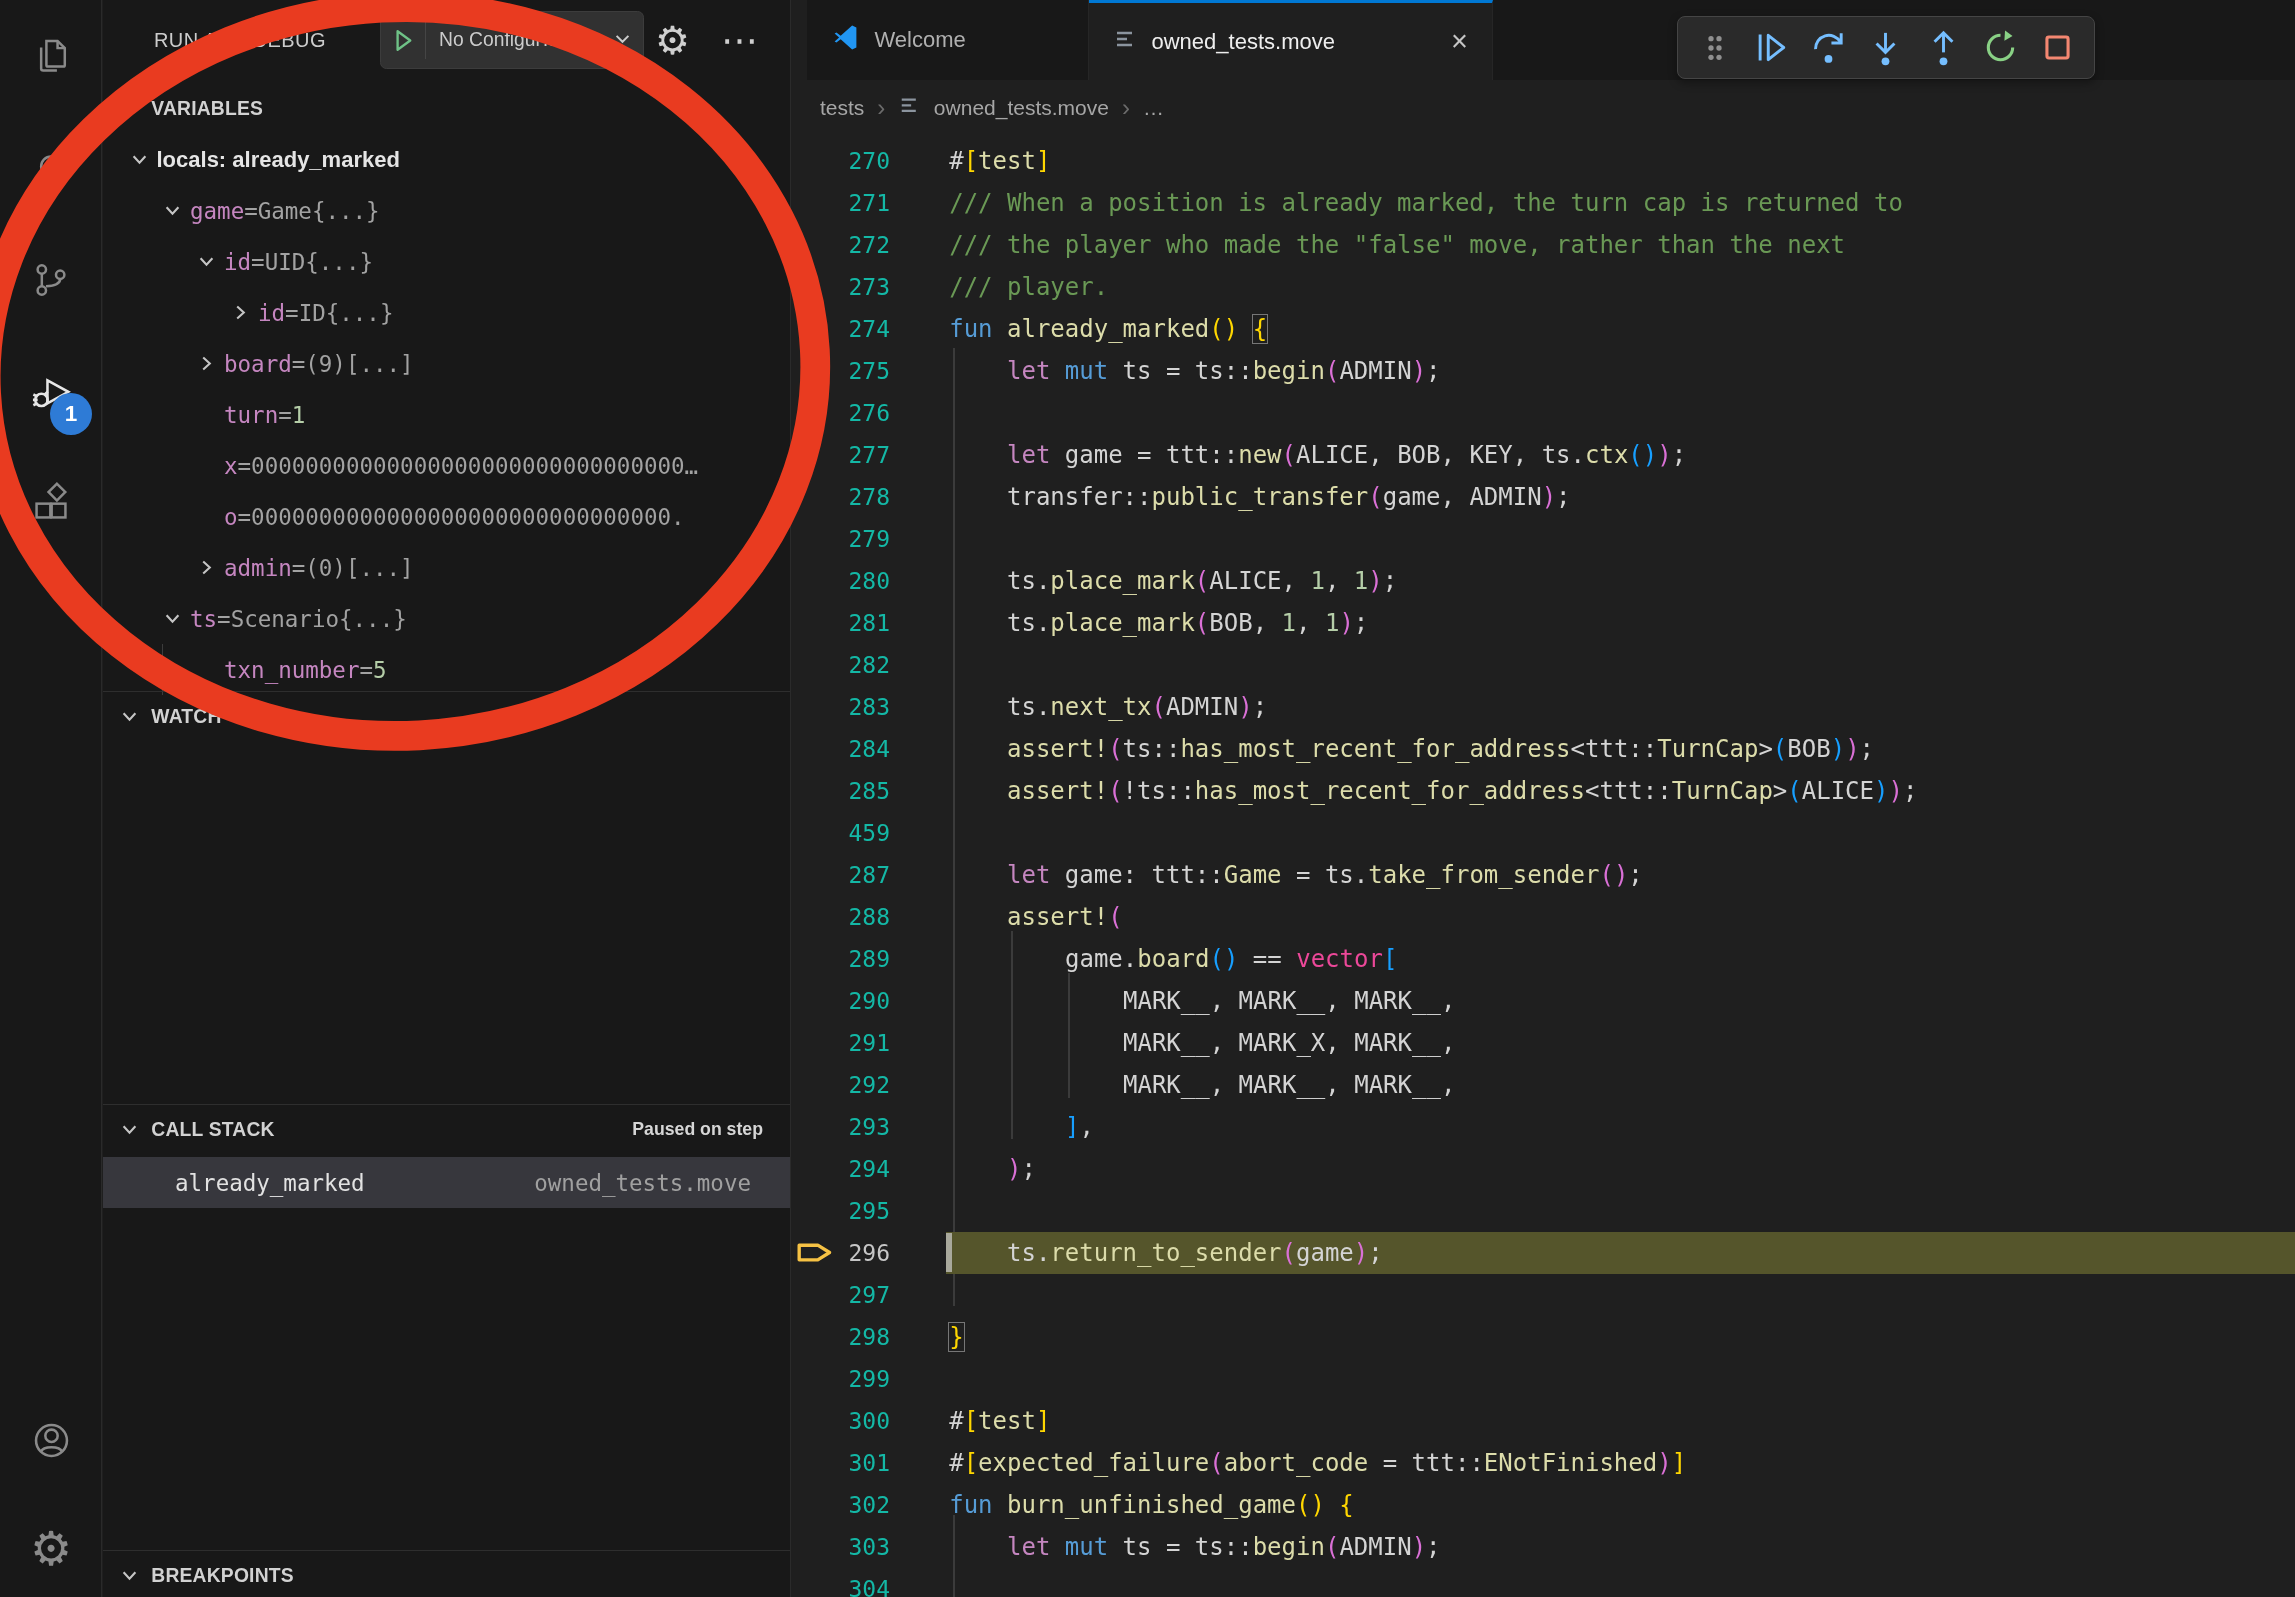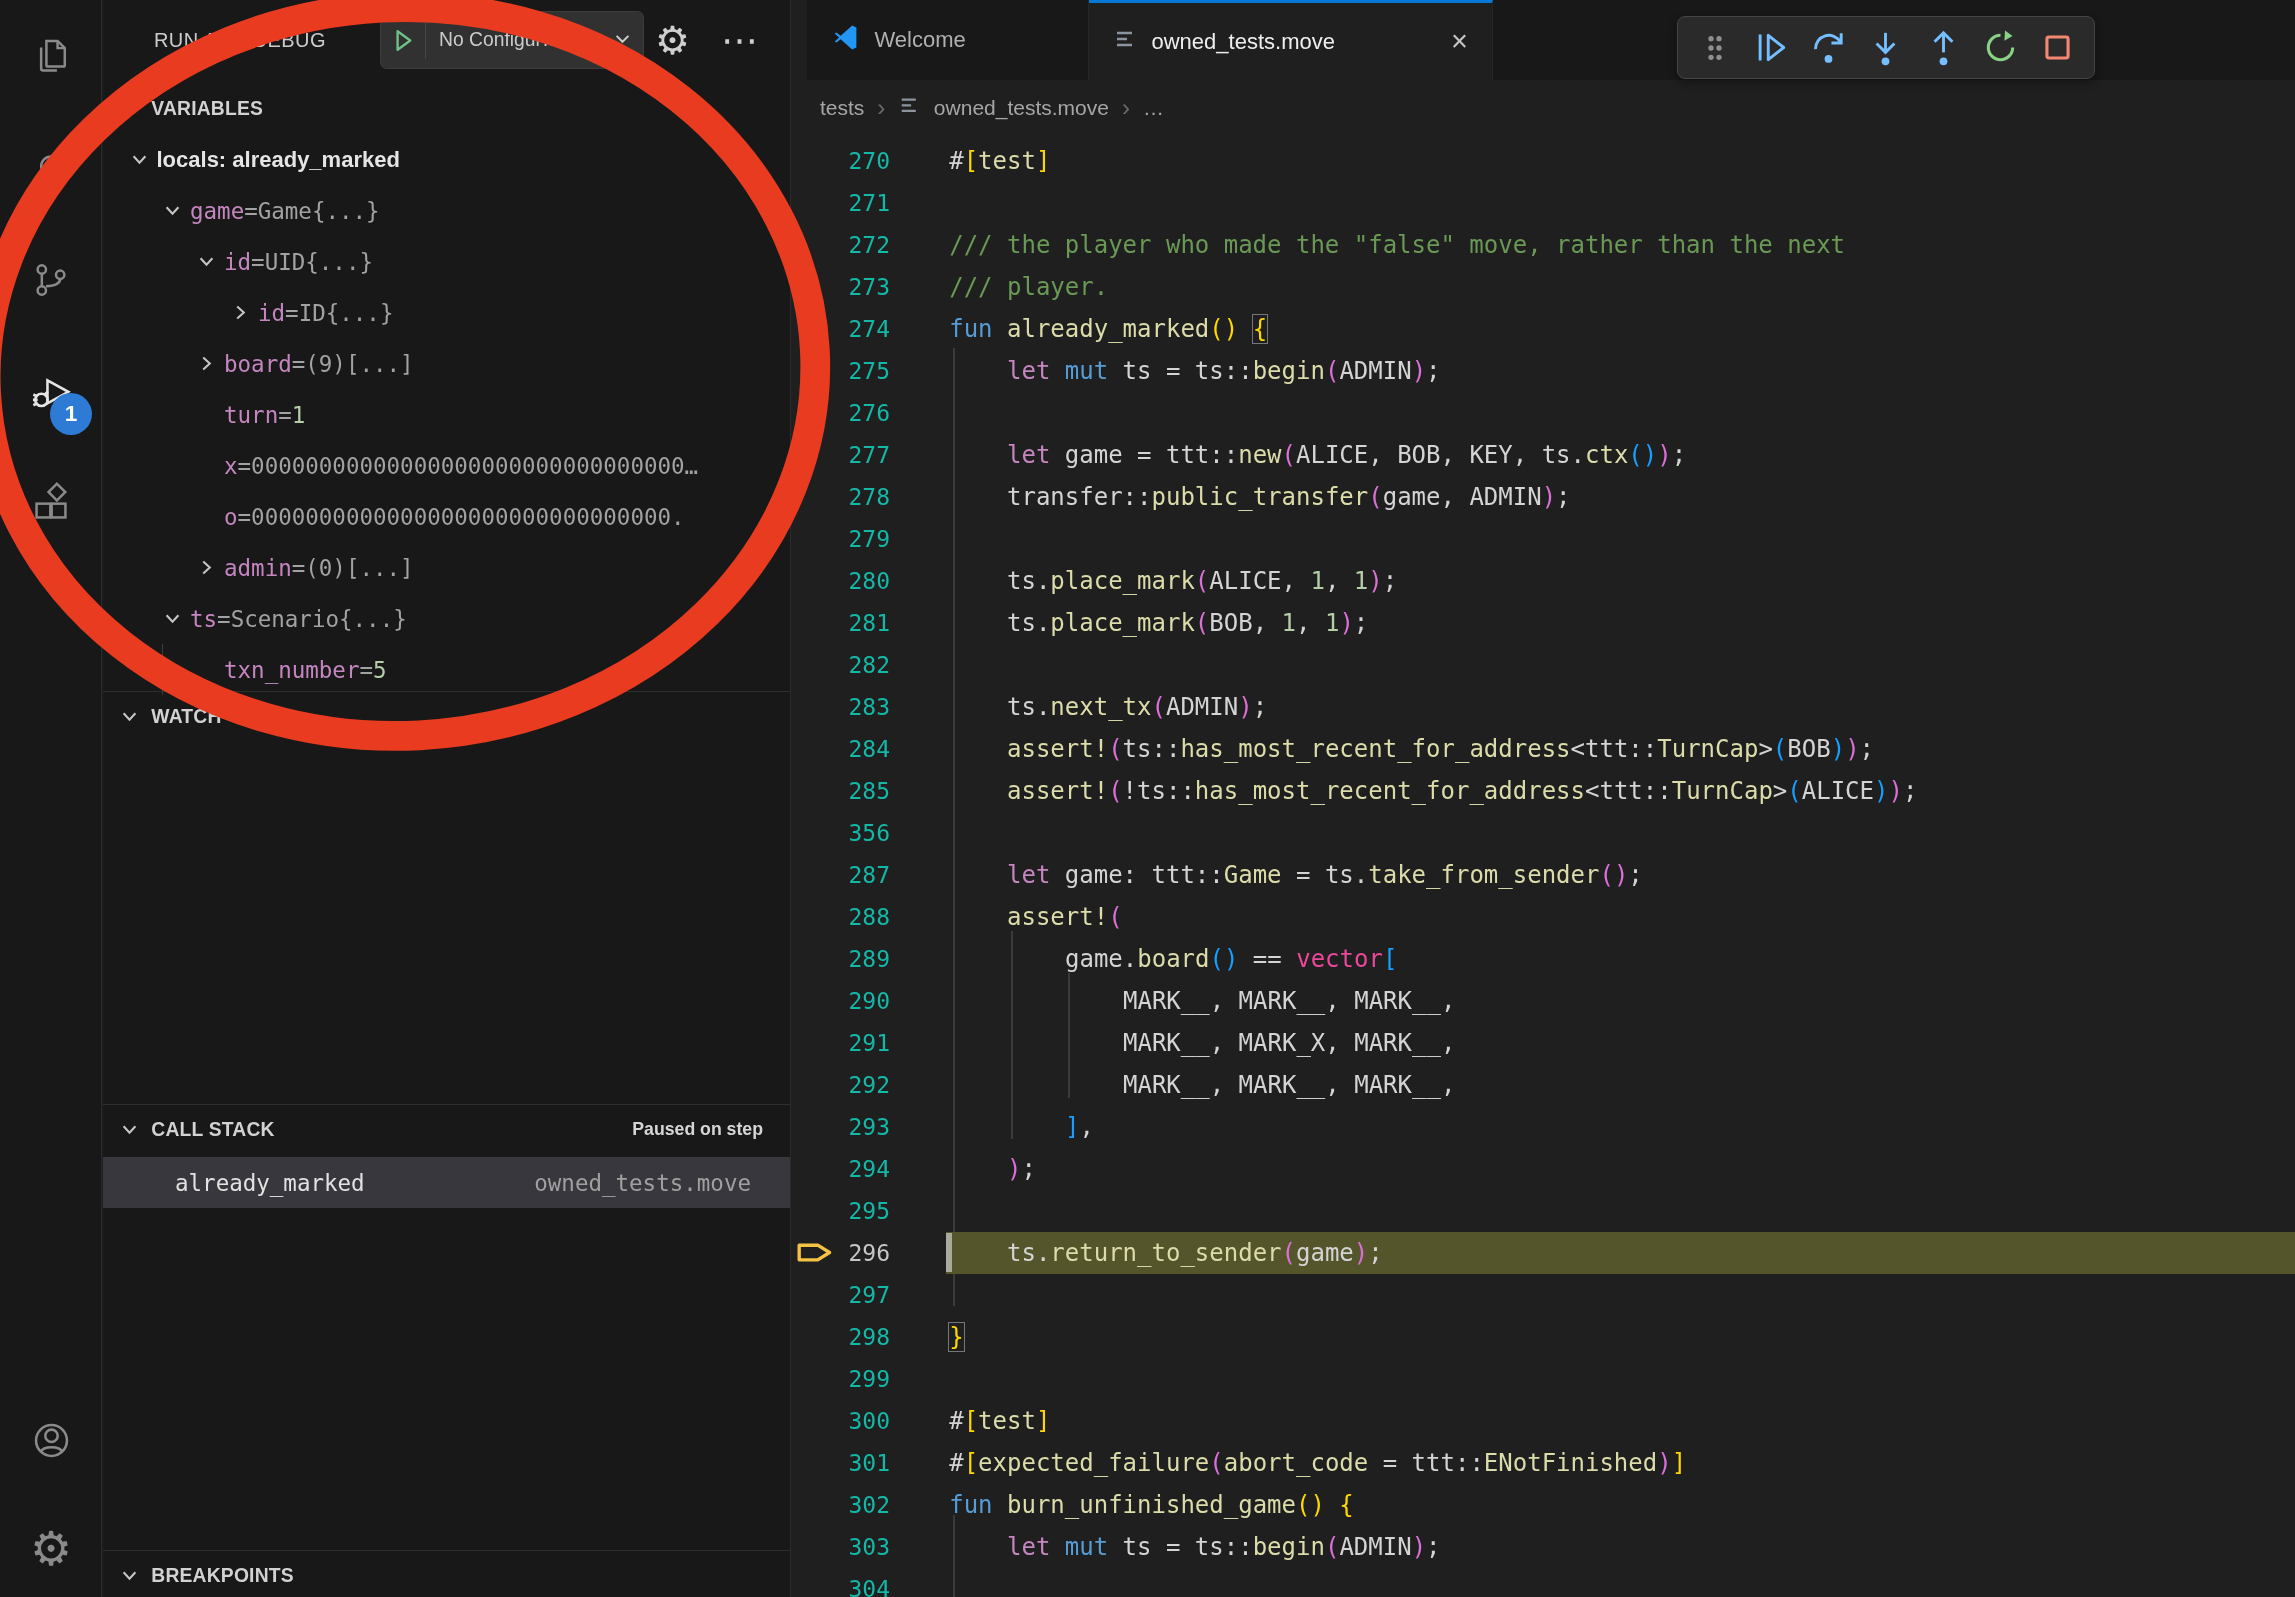--- a/index.html
+++ b/index.html
@@ -383,20 +383,21 @@
           <div class="indent-guide" style="left: 220px; top: 796px; height: 208px;"></div>
           <div class="indent-guide" style="left: 277px; top: 838px; height: 125px;"></div>
         </div>
       <div id="code-lines" style="padding-top: 4.8px;">
           <div class="code-line">
             <span class="ln">270</span>
             <span class="body" style="padding-left: 3.2px;"><span class="tok d">#</span><span class="tok b1">[</span><span class="tok attr">test</span><span class="tok b1">]</span></span>
           </div>
           <div class="code-line">
             <span class="ln">271</span>
+            <span class="body" style="padding-left: 3.2px;"><span class="tok c">/// When a position is already marked, the turn cap is returned to</span></span>
           </div>
           <div class="code-line">
             <span class="ln">272</span>
             <span class="body" style="padding-left: 3.2px;"><span class="tok c">/// the player who made the "false" move, rather than the next</span></span>
           </div>
           <div class="code-line">
             <span class="ln">273</span>
             <span class="body" style="padding-left: 3.2px;"><span class="tok c">/// player.</span></span>
           </div>
           <div class="code-line">
@@ -441,21 +442,21 @@
           </div>
           <div class="code-line">
             <span class="ln">284</span>
             <span class="body" style="padding-left: 61px;"><span class="tok fn">assert!</span><span class="tok b2">(</span><span class="tok d">ts::</span><span class="tok fn">has_most_recent_for_address</span><span class="tok d">&lt;ttt::</span><span class="tok fn">TurnCap</span><span class="tok d">&gt;</span><span class="tok b3">(</span><span class="tok d">BOB</span><span class="tok b3">)</span><span class="tok b2">)</span><span class="tok d">;</span></span>
           </div>
           <div class="code-line">
             <span class="ln">285</span>
             <span class="body" style="padding-left: 61px;"><span class="tok fn">assert!</span><span class="tok b2">(</span><span class="tok d">!ts::</span><span class="tok fn">has_most_recent_for_address</span><span class="tok d">&lt;ttt::</span><span class="tok fn">TurnCap</span><span class="tok d">&gt;</span><span class="tok b3">(</span><span class="tok d">ALICE</span><span class="tok b3">)</span><span class="tok b2">)</span><span class="tok d">;</span></span>
           </div>
           <div class="code-line">
-            <span class="ln">356</span>
+            <span class="ln">459</span>
             <span class="body" style="padding-left: 3.2px;"></span>
           </div>
           <div class="code-line">
             <span class="ln">287</span>
             <span class="body" style="padding-left: 61px;"><span class="tok kp">let</span><span class="tok d"> game: ttt::</span><span class="tok fn">Game</span><span class="tok d"> = ts.</span><span class="tok fn">take_from_sender</span><span class="tok b2">(</span><span class="tok b2">)</span><span class="tok d">;</span></span>
           </div>
           <div class="code-line">
             <span class="ln">288</span>
             <span class="body" style="padding-left: 61px;"><span class="tok fn">assert!</span><span class="tok b2">(</span></span>
           </div>

